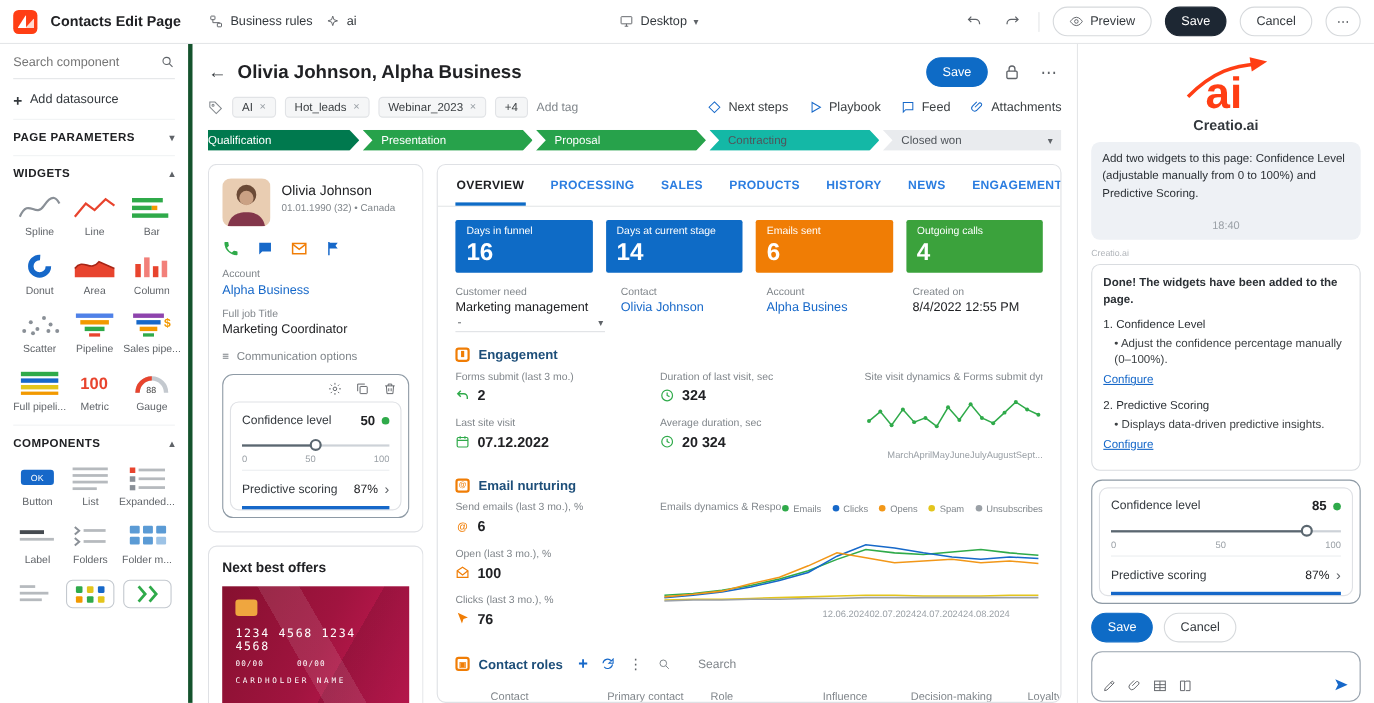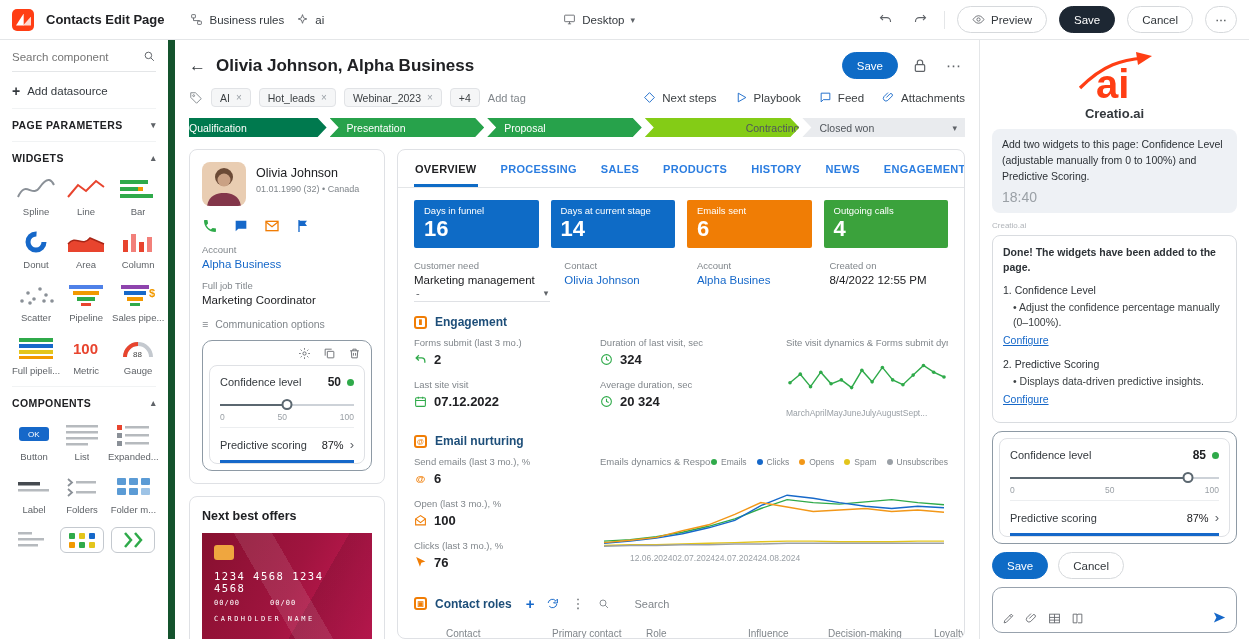--- a/index.html
+++ b/index.html
@@ -21,21 +21,21 @@
 .iconbtn svg{width:15px;height:15px;stroke:#5f6368;fill:none;stroke-width:1.8}
 .vsep{width:1px;height:18px;background:#e4e6e8}
 .pill{height:27px;padding:0 14px;border-radius:14px;border:1px solid #d6d9dc;background:#fff;display:inline-flex;align-items:center;gap:6px;font-size:11.5px;color:#33383d;cursor:pointer;white-space:nowrap}
 .pill svg{width:13px;height:13px;stroke:#5f6368;fill:none;stroke-width:1.6}
 .pill.dark{background:#1d2733;border-color:#1d2733;color:#fff}
 .pill.blue{background:#0e6bc6;border-color:#0e6bc6;color:#fff}
 .pill.iconly{width:32px;padding:0;justify-content:center}
 
 .content{flex:1;display:flex;min-height:0}
 
-.sidebar{width:175px;flex:0 0 auto;border-right:7px solid #14532d;padding:10px 12px 16px;overflow:hidden}
+.sidebar{width:175px;flex:0 0 auto;border-right:4px solid #14532d;padding:10px 12px 16px;overflow:hidden}
 .search-row{display:flex;justify-content:space-between;align-items:center;border-bottom:1px solid #e4e6e8;padding-bottom:8px}
 .search-row input{border:0;outline:0;width:118px;font-size:11.5px;color:#3c4043;font-family:inherit}
 .search-row svg{width:13px;height:13px;stroke:#5f6368;fill:none;stroke-width:1.8}
 .add-ds{display:flex;gap:7px;align-items:center;padding:11px 0 9px;font-size:11.5px;color:#33383d;cursor:pointer}
 .add-ds .plus{font-size:14px;font-weight:bold;color:#33383d}
 .side-sec{display:flex;justify-content:space-between;align-items:center;padding:10px 0;font-size:10.5px;font-weight:bold;letter-spacing:.4px;color:#202124;cursor:pointer;border-top:1px solid #f1f3f4}
 .side-sec .caret{font-size:9px}
 .wgrid{display:grid;grid-template-columns:repeat(3,1fr);gap:12px 4px;padding:2px 0 10px}
 .wcell{display:flex;flex-direction:column;align-items:center;gap:4px;cursor:pointer}
 .wicon{height:26px;width:44px;display:flex;align-items:center;justify-content:center}
@@ -128,33 +128,33 @@
 .m-ico svg{width:13px;height:13px}
 .chartbox{flex:1;min-width:0}
 .chart-title{font-size:9.5px;color:#80868b;text-align:center;margin-bottom:2px;white-space:nowrap;overflow:hidden}
 .chart-hdr{display:flex;align-items:center;justify-content:space-between;margin-bottom:2px}
 .chart-hdr .chart-title{margin:0;text-align:left}
 .legend{display:flex;gap:10px;font-size:8.5px;color:#80868b;white-space:nowrap}
 .litem{display:flex;align-items:center;gap:4px}
 .ldot{width:6px;height:6px;border-radius:50%}
 .eng-svg{width:100%;height:56px}
 .email-svg{width:100%;height:82px}
-.x-labels{display:flex;justify-content:flex-start;font-size:8.5px;color:#9aa0a6;margin-top:2px}
+.x-labels{display:flex;justify-content:flex-end;font-size:8.5px;color:#9aa0a6;margin-top:2px}
 .x-labels.spread{padding:0 30px}
 
 .thead,.trow{display:grid;grid-template-columns:26px 100px 88px 96px 74px 100px 90px;gap:6px;align-items:start}
 .thead{color:#80868b;font-size:10px;padding:8px 0 7px;border-bottom:1px solid #eceef0;line-height:1.25}
 
 .ai-panel{width:270px;flex:0 0 auto;border-left:1px solid #e4e6e8;display:flex;flex-direction:column;overflow:hidden;background:#fff}
 .ai-head{height:23px;background:#ff3e14;color:#fff;font-size:11px;font-weight:bold;display:flex;align-items:center;padding:0 10px;flex:0 0 auto}
 .ai-body{flex:1;padding:8px 12px 10px;overflow:hidden;display:flex;flex-direction:column;gap:8px}
 .ai-logo{display:flex;flex-direction:column;align-items:center;margin:2px 0 0}
 .ai-brand{font-size:13px;font-weight:bold;color:#33383d;margin-top:2px}
 .bubble{background:#eef1f5;border-radius:8px;padding:8px 10px 5px;font-size:10.5px;line-height:1.5;color:#2c3136}
-.bubble-time{text-align:left;font-size:14px;color:#9aa0a6;margin-top:3px}
+.bubble-time{text-align:center;font-size:10px;color:#9aa0a6;margin-top:14px}
 .bot-label{font-size:8px;color:#b0b4b9;margin-bottom:-3px}
 .bot-card{border:1px solid #d9dce0;border-radius:8px;padding:9px 10px;font-size:10.5px;line-height:1.45;color:#2c3136}
 .bc-intro{font-weight:bold;margin-bottom:7px}
 .bc-item{margin-top:2px}
 .bc-bullet{padding-left:10px;color:#3c4043;margin-top:2px}
 .configure{color:#1668c9;text-decoration:underline;cursor:pointer;display:inline-block;margin:3px 0 6px}
 .ai-sel{border:1.5px solid #8e9aa5;border-radius:10px;padding:6px}
 .ai-btns{display:flex;gap:10px}
 .composer{border:1.5px solid #98a2ad;border-radius:10px;min-height:46px;display:flex;align-items:flex-end;padding:7px 9px;gap:10px;margin-top:auto}
 .comp-icons{display:flex;gap:10px;align-items:center}
@@ -552,21 +552,21 @@
       <div class="stagebar">
         <div class="stage" style="background: rgb(0, 121, 78); color: rgb(255, 255, 255);">
             <span>Qualification</span>
           </div>
         <div class="stage" style="background: rgb(39, 162, 75); color: rgb(255, 255, 255);">
             <span>Presentation</span>
           </div>
         <div class="stage" style="background: rgb(39, 162, 75); color: rgb(255, 255, 255);">
             <span>Proposal</span>
           </div>
-        <div class="stage" style="background: #84cc16; color: rgb(80, 85, 91); justify-content: flex-end;">
+        <div class="stage" style="background: #14b8a6; color: rgb(80, 85, 91);">
             <span>Contracting</span>
           </div>
         <div class="stage" style="background: rgb(233, 235, 238); color: rgb(80, 85, 91);">
             <span>Closed won</span>
             <span class="sp"></span>
             <span class="caret">▾</span>
           </div>
       </div>
 
       <div class="body-cols">

